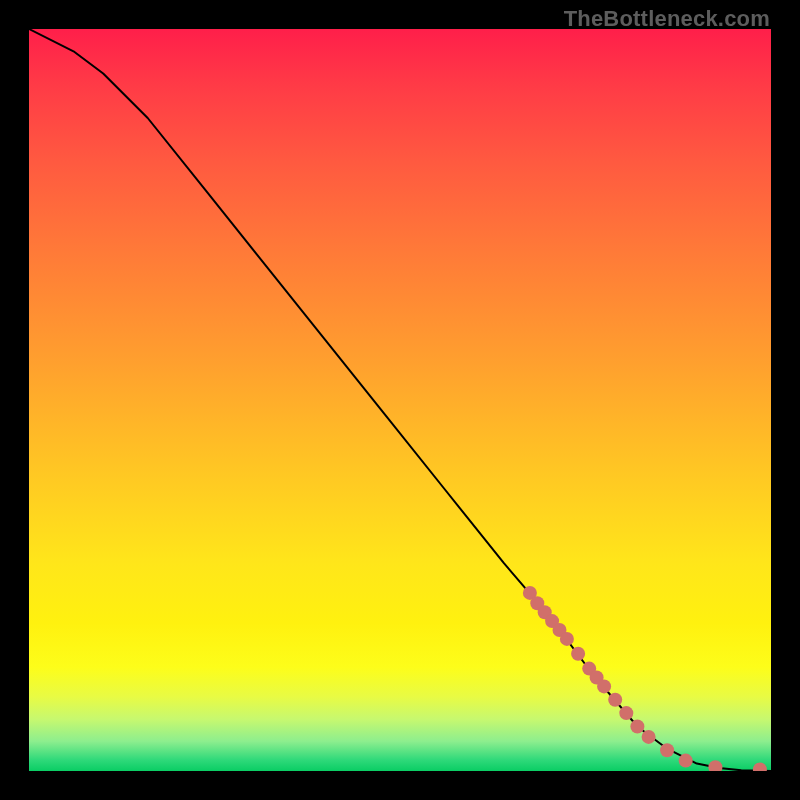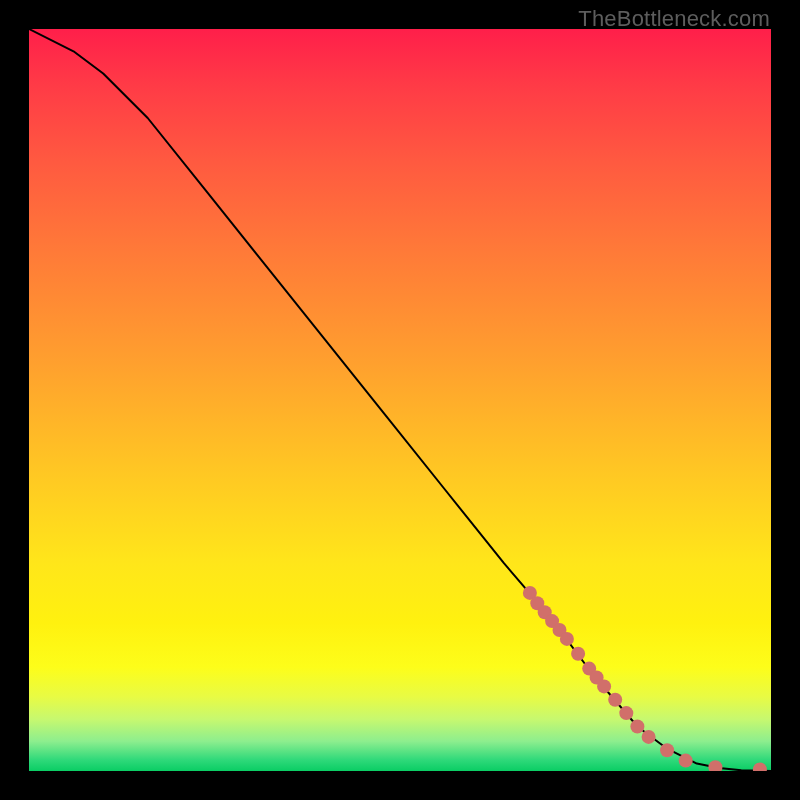--- a/index.html
+++ b/index.html
@@ -40,21 +40,21 @@
       #2fd97a 98.5%,
       #0acd64 100%
     );
   }
   .attribution {
     position: absolute;
     top: 6px;
     right: 30px;
     color: #5d5d5d;
     font-size: 22px;
-    font-weight: 400;
+    font-weight: 700;
     letter-spacing: 0.2px;
     user-select: none;
   }
   svg.curve {
     position: absolute;
     left: 0;
     top: 0;
     width: 742px;
     height: 742px;
   }

